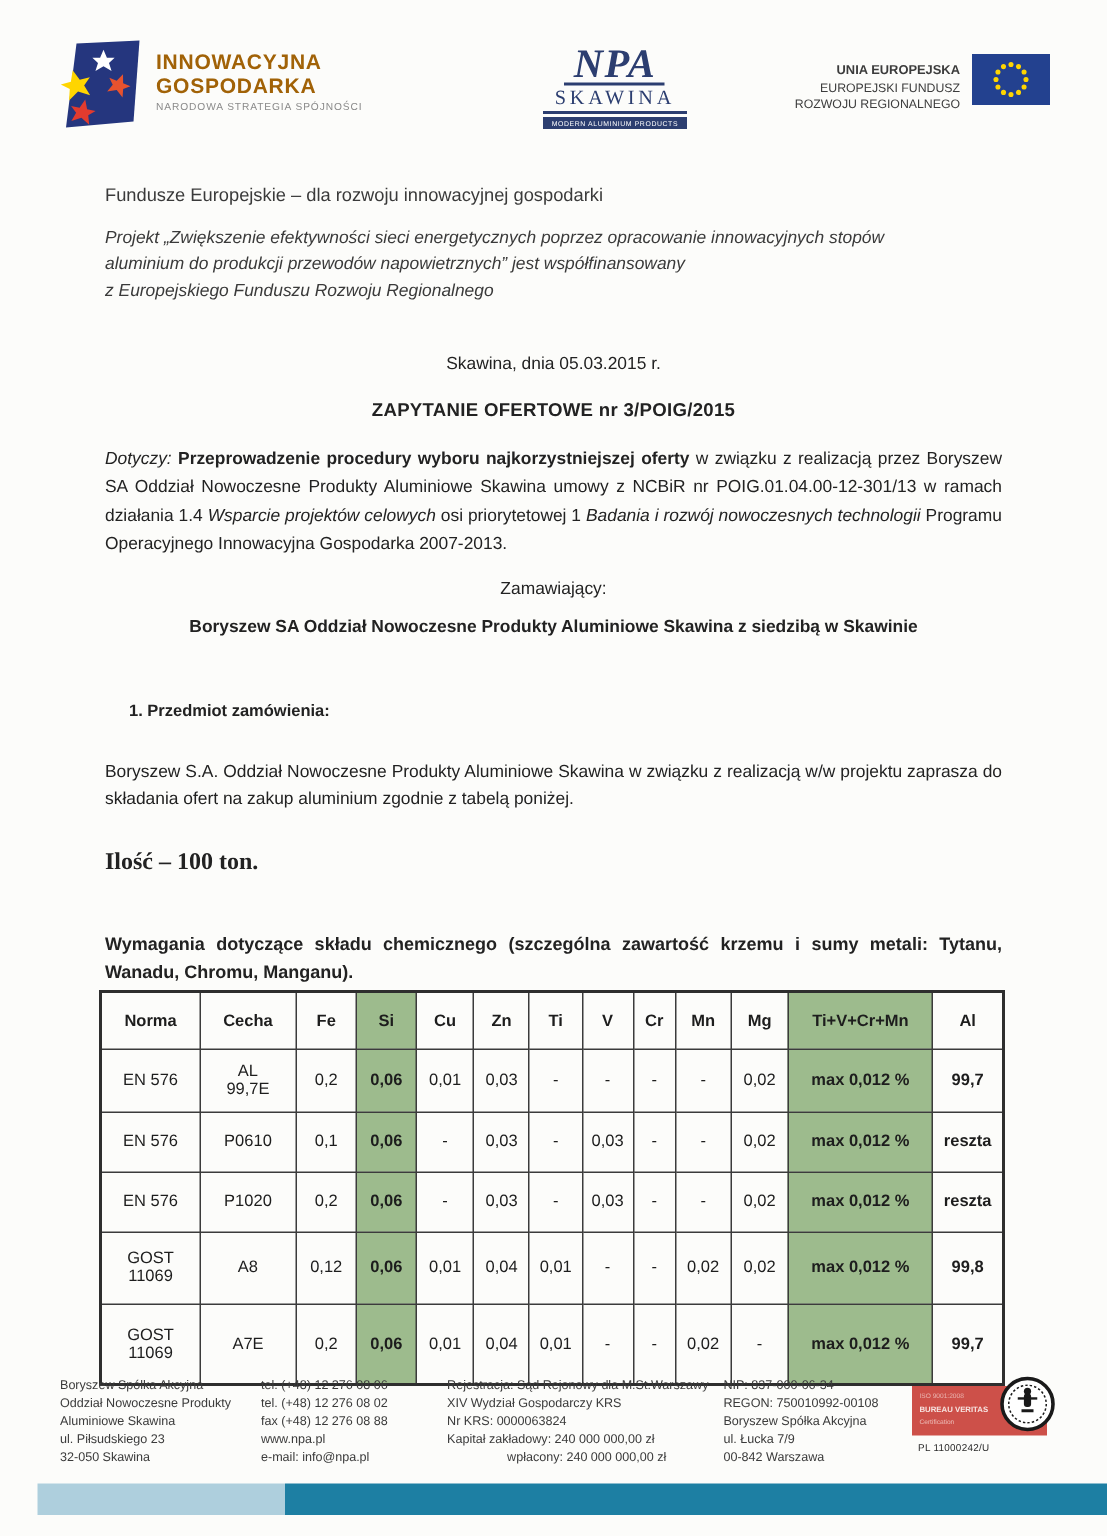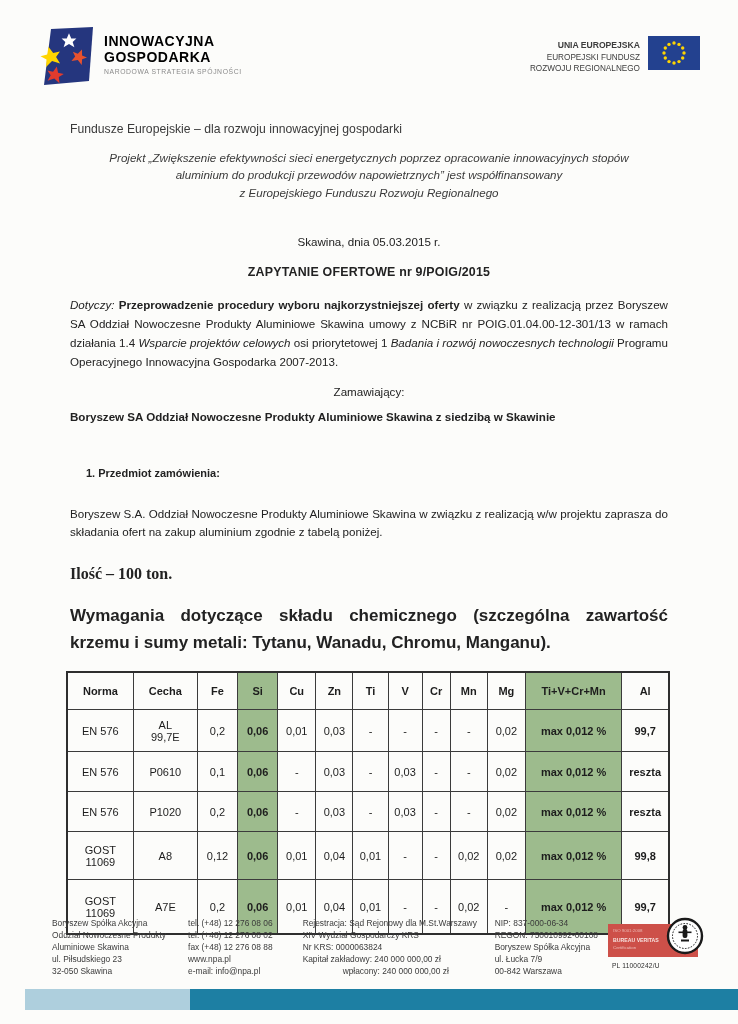--- a/index.html
+++ b/index.html
@@ -14,53 +14,53 @@
   *{box-sizing:border-box;}
   html,body{margin:0;padding:0;background:#9a9a9a;}
   .page{
     width:738px;height:1024px;background:#fcfcfa;margin:0 auto;position:relative;
     font-family:"Liberation Sans",sans-serif;color:var(--ink);overflow:hidden;
   }
   
   .logo-strip{display:flex;justify-content:space-between;align-items:flex-start;padding:26px 38px 0 40px;}
   .ig-logo{display:flex;align-items:flex-start;gap:8px;width:250px;}
   .ig-text{padding-top:8px;}
-  .ig-title{font-size:14px;font-weight:bold;color:#000000;letter-spacing:.5px;line-height:1.12;}
+  .ig-title{font-size:14px;font-weight:bold;color:#a16207;letter-spacing:.5px;line-height:1.12;}
   .ig-sub{font-size:6.8px;color:#8a8a8a;letter-spacing:.6px;margin-top:3px;}
   .npa-logo{width:150px;text-align:center;padding-top:4px;}
   .npa-main{font-family:"Liberation Serif",serif;font-weight:bold;font-style:italic;font-size:27px;color:var(--navy);line-height:.9;letter-spacing:1px;border-bottom:2px solid var(--navy);display:inline-block;padding:0 6px 1px 6px;}
   .npa-sub{font-family:"Liberation Serif",serif;font-size:13.5px;color:var(--navy);letter-spacing:2.5px;border-bottom:2px solid var(--navy);display:block;width:96px;margin:0 auto;padding-bottom:1px;}
   .npa-bar{display:block;width:96px;margin:2px auto 0 auto;background:var(--navy);color:#fff;font-size:4.6px;letter-spacing:.4px;padding:1.5px 0;}
   .eu-logo{display:flex;align-items:flex-end;gap:8px;padding-top:10px;}
   .eu-text{text-align:right;font-size:8.2px;color:#3c3c3c;line-height:1.35;padding-top:2px;}
   .eu-text .b{font-weight:bold;font-size:8.6px;}
   
   .content{padding:0 70px;}
   .funds-line{font-size:12.2px;margin-top:30px;color:#3a3a3a;}
-  .project-par{text-align:center;font-style:italic;font-size:11.6px;line-height:1.5;margin-top:13px;white-space:pre-line;color:#3a3a3a;}
+  .project-par{text-align:left;font-style:italic;font-size:11.6px;line-height:1.5;margin-top:13px;white-space:pre-line;color:#3a3a3a;}
   .date-line{text-align:center;font-size:11.6px;margin-top:34px;}
   .doc-title{text-align:center;font-weight:bold;font-size:12.4px;margin-top:17px;letter-spacing:.2px;}
   .dotyczy{font-size:11.6px;line-height:1.62;text-align:justify;margin-top:17px;}
   .center-label{text-align:center;font-size:11.6px;margin-top:14px;}
-  .center-bold{font-weight:bold;font-size:11.6px;margin-top:12px;}
+  .center-bold{text-align:center;font-weight:bold;font-size:11.6px;margin-top:12px;}
   .sec-heading{font-weight:bold;font-size:11px;margin-top:44px;padding-left:16px;}
   .par{font-size:11.6px;line-height:1.55;text-align:justify;margin-top:26px;}
   .qty{font-weight:bold;font-size:16px;margin-top:24px;font-family:Liberation Serif, serif;}
-  .reqs{font-weight:bold;font-size:17px;line-height:1.55;text-align:justify;margin-top:20px;}
-  
-  .chem-wrap{padding:0 66px;margin-top:15px;border-radius:11px;}
+  .reqs{font-weight:bold;font-size:12px;line-height:1.55;text-align:justify;margin-top:36px;}
+  
+  .chem-wrap{padding:0 66px;margin-top:3px;border-radius:11px;}
   table.chem{border-collapse:collapse;width:604px;table-layout:fixed;border:2px solid #2e2e2e;}
   table.chem th,table.chem td{border:1px solid #3b3b3b;text-align:center;vertical-align:middle;font-size:11px;padding:2px 1px;white-space:pre-line;color:#1d1d1d;}
   table.chem th{font-weight:bold;height:38px;}
   tr.r0 td{height:42px;} tr.r1 td,tr.r2 td{height:40px;} tr.r3 td{height:48px;} tr.r4 td{height:54px;}
   .hl{background:var(--highlight_green);}
   .bold{font-weight:bold;}
   
   .footer{position:absolute;left:0;right:0;bottom:46px;display:flex;padding:0 34px 0 40px;font-size:8.4px;color:#3b3b3b;line-height:1.42;gap:10px;}
-  .fcol div{white-space:nowrap;margin-left:12px;}
+  .fcol div{white-space:nowrap;}
   .fcol1{width:150px;} .fcol2{width:138px;} .fcol3{width:182px;} .fcol4{width:140px;}
   .fcol3 div:last-child{padding-left:40px;}
   .badge{position:relative;width:96px;height:52px;flex:none;margin-top:2px;}
   .badge-red{position:absolute;left:0;top:4px;width:90px;height:33px;background:var(--badge_red);color:#f3d3cf;padding:4px 30px 0 5px;}
   .badge-red .l1{font-size:4.4px;opacity:.75;}
   .badge-red .l2{font-size:5.2px;font-weight:bold;color:#f7e4e1;margin-top:2px;}
   .badge-red .l3{font-size:4.4px;opacity:.8;margin-top:1px;}
   .badge-num{position:absolute;left:4px;bottom:2px;font-size:6.6px;color:#2a2a2a;letter-spacing:.2px;}
   .badge-seal{position:absolute;right:0;top:-3px;}
   
@@ -92,20 +92,25 @@
             </g>
         </svg>
       </span>
       <div class="ig-text">
         <div class="ig-title"><span>INNOWACYJNA</span><br>
         <span>GOSPODARKA</span></div>
         <div class="ig-sub">NARODOWA STRATEGIA SPÓJNOŚCI</div>
       </div>
     </div>
 
+    <div class="npa-logo">
+      <span class="npa-main">NPA</span>
+      <span class="npa-sub">SKAWINA</span>
+      <span class="npa-bar">MODERN ALUMINIUM PRODUCTS</span>
+    </div>
 
     <div class="eu-logo">
       <div class="eu-text">
         <div class="b">UNIA EUROPEJSKA</div>
         <div>EUROPEJSKI FUNDUSZ</div>
         <div>ROZWOJU REGIONALNEGO</div>
       </div>
       <span>
         <svg width="52" height="34" viewBox="0 0 52 34">
           <rect x="0" y="0" width="52" height="34" fill="#23418f"></rect>
@@ -127,21 +132,21 @@
       </span>
     </div>
   </div>
 
   <div class="content">
     <div class="funds-line">Fundusze Europejskie – dla rozwoju innowacyjnej gospodarki</div>
     <div class="project-par">Projekt „Zwiększenie efektywności sieci energetycznych poprzez opracowanie innowacyjnych stopów
 aluminium do produkcji przewodów napowietrznych” jest współfinansowany
 z Europejskiego Funduszu Rozwoju Regionalnego</div>
     <div class="date-line">Skawina, dnia 05.03.2015 r.</div>
-    <div class="doc-title">ZAPYTANIE OFERTOWE nr 9/POIG/2015</div>
+    <div class="doc-title">ZAPYTANIE OFERTOWE nr 3/POIG/2015</div>
 
     <p class="dotyczy"><i>Dotyczy:</i>
       <b>Przeprowadzenie procedury wyboru najkorzystniejszej oferty</b>
       <span>w związku z realizacją przez Boryszew SA Oddział Nowoczesne Produkty Aluminiowe Skawina umowy z NCBiR nr POIG.01.04.00-12-301/13 w ramach działania 1.4</span>
       <i>Wsparcie projektów celowych</i>
       <span>osi priorytetowej 1</span>
       <i>Badania i rozwój nowoczesnych technologii</i>
       <span>Programu Operacyjnego Innowacyjna Gospodarka 2007-2013.</span></p>
 
     <div class="center-label">Zamawiający:</div>

